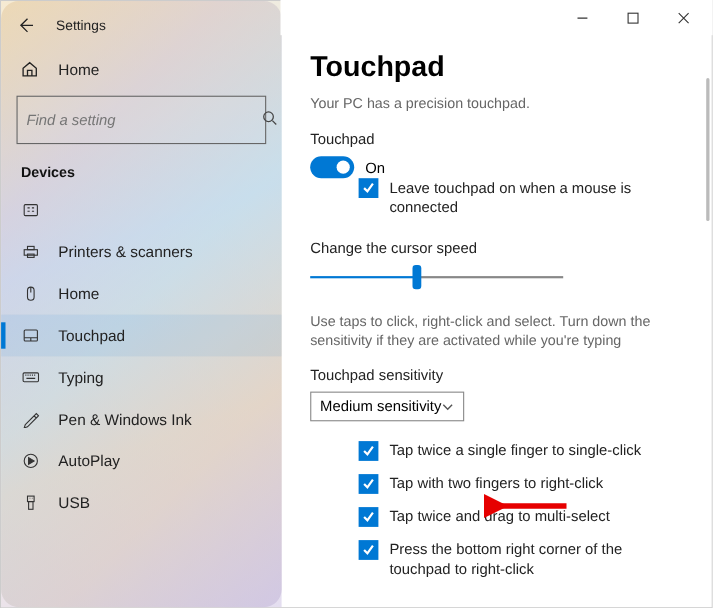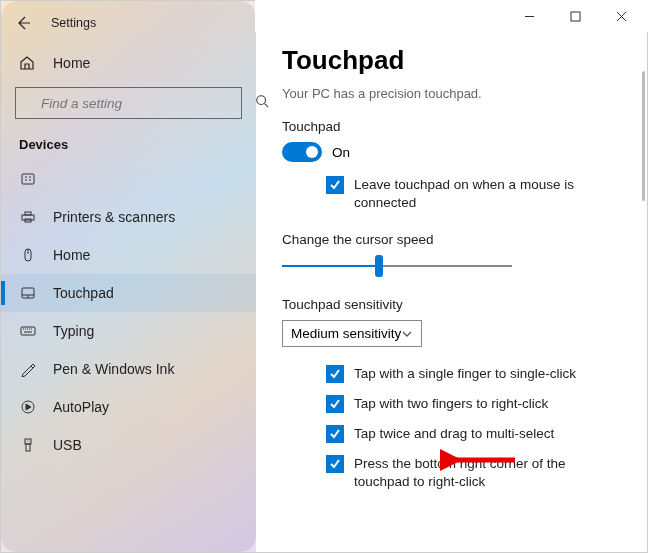--- a/index.html
+++ b/index.html
@@ -20,35 +20,35 @@
 }
 .topbar { height: 32px; display: flex; justify-content: flex-end; align-items: center; padding-right: 4px; position: absolute; top: 0; right: 0; left: 255px; background: #fff; z-index: 5; }
 .topbar .tbtn { width: 46px; height: 32px; display: flex; align-items: center; justify-content: center; color: #333; }
 .sidebar-header { display: flex; align-items: center; height: 44px; padding: 0 12px; position: relative; z-index: 2; }
 .back-arrow { width: 20px; height: 20px; display: flex; align-items: center; justify-content: center; margin-right: 18px; }
 .app-title { font-size: 12.5px; color: #222; }
 .home-row { display: flex; align-items: center; padding: 10px 18px; position: relative; z-index: 2; cursor: pointer; }
 .home-row .icon { width: 18px; margin-right: 16px; display: flex; }
 .home-row .label { font-size: 14px; color: #222; }
 .search-wrap { padding: 6px 14px 10px; position: relative; z-index: 2; }
-.search-box { display: flex; align-items: center; border: 1px solid #666; height: 32px; padding: 0 25px; background: rgba(255,255,255,0.05); gap: 35px; }
+.search-box { display: flex; align-items: center; border: 1px solid #666; height: 44px; padding: 0 8px; background: rgba(255,255,255,0.05); gap: 35px; }
 .search-box input { flex: 1; border: none; background: transparent; outline: none; font-size: 13.5px; font-style: italic; color: #444; }
 .search-box .sicon { color: #444; }
 .section-label { font-size: 13px; font-weight: 600; padding: 8px 18px; color: #111; position: relative; z-index: 2; }
 .nav { position: relative; z-index: 2; }
 .nav-item { display: flex; align-items: center; padding: 11px 18px; cursor: pointer; position: relative; }
 .nav-item.active::before { content: ""; position: absolute; left: 0; top: 7px; bottom: 7px; width: 4px; background: #0078d4; }
 .nav-item.active { background: rgba(0,120,212,0.08); }
 .nav-item .icon { width: 18px; margin-right: 16px; display: flex; align-items: center; justify-content: center; color: #333; }
 .nav-item .label { font-size: 14px; color: #222; }
 .content { flex: 1; padding: 44px 26px 12px; overflow: hidden; position: relative; }
 .page-title { font-size: 26px; font-weight: 600; margin-bottom: 10px; }
 .subtext { font-size: 13px; color: #666; margin-bottom: 18px; }
 .field-label { font-size: 13.5px; color: #222; margin-bottom: 8px; }
-.toggle-row { display: flex; align-items: center; gap: 10px; margin-bottom: 14px; }
+.toggle-row { display: flex; align-items: center; gap: 10px; }
 .toggle { width: 40px; height: 20px; border-radius: 10px; background: #0078d4; position: relative; }
 .toggle::after { content: ""; position: absolute; width: 12px; height: 12px; background: #fff; border-radius: 50%; top: 4px; right: 4px; }
 .toggle-label { font-size: 13.5px; }
 .checkbox-row { display: flex; align-items: flex-start; gap: 10px; margin-bottom: 12px; padding-left: 44px; }
 .checkbox { width: 18px; height: 18px; background: #0078d4; display: flex; align-items: center; justify-content: center; flex-shrink: 0; }
 .checkbox svg { stroke: #fff; }
 .checkbox-label { font-size: 13.5px; color: #222; line-height: 18px; }
 .slider-wrap { margin: 6px 0 20px; }
 .slider { position: relative; width: 230px; height: 22px; display: flex; align-items: center; }
 .slider-track-fill { position: absolute; height: 2px; background: #0078d4; left: 0; width: 42%; }
@@ -191,36 +191,37 @@
 
     <div class="field-label" style="margin-top:20px">Change the cursor speed</div>
     <div class="slider-wrap">
       <div class="slider">
         <div class="slider-track-fill"></div>
         <div class="slider-track-rest"></div>
         <div class="slider-thumb"></div>
       </div>
     </div>
 
+    <div class="section-desc">Use taps to click, right-click and select. Turn down the sensitivity if they are activated while you're typing</div>
 
     <div class="field-label">Touchpad sensitivity</div>
     <div class="dropdown">
       <span>Medium sensitivity</span>
       <svg width="12" height="12" viewBox="0 0 12 12" fill="none" stroke="currentColor" stroke-width="1.3">
           <path d="M2 4l4 4 4-4"></path>
         </svg>
     </div>
 
     <div class="checkbox-row">
       <div class="checkbox">
           <svg width="12" height="12" viewBox="0 0 12 12" fill="none" stroke-width="2">
             <path d="M2 6l3 3 5-7"></path>
           </svg>
         </div>
-      <div class="checkbox-label">Tap with a single finger to single-click</div>
+      <div class="checkbox-label">Tap twice a single finger to single-click</div>
     </div>
     <div class="checkbox-row">
       <div class="checkbox">
           <svg width="12" height="12" viewBox="0 0 12 12" fill="none" stroke-width="2">
             <path d="M2 6l3 3 5-7"></path>
           </svg>
         </div>
       <div class="checkbox-label">Tap with two fingers to right-click</div>
     </div>
     <div class="checkbox-row">

